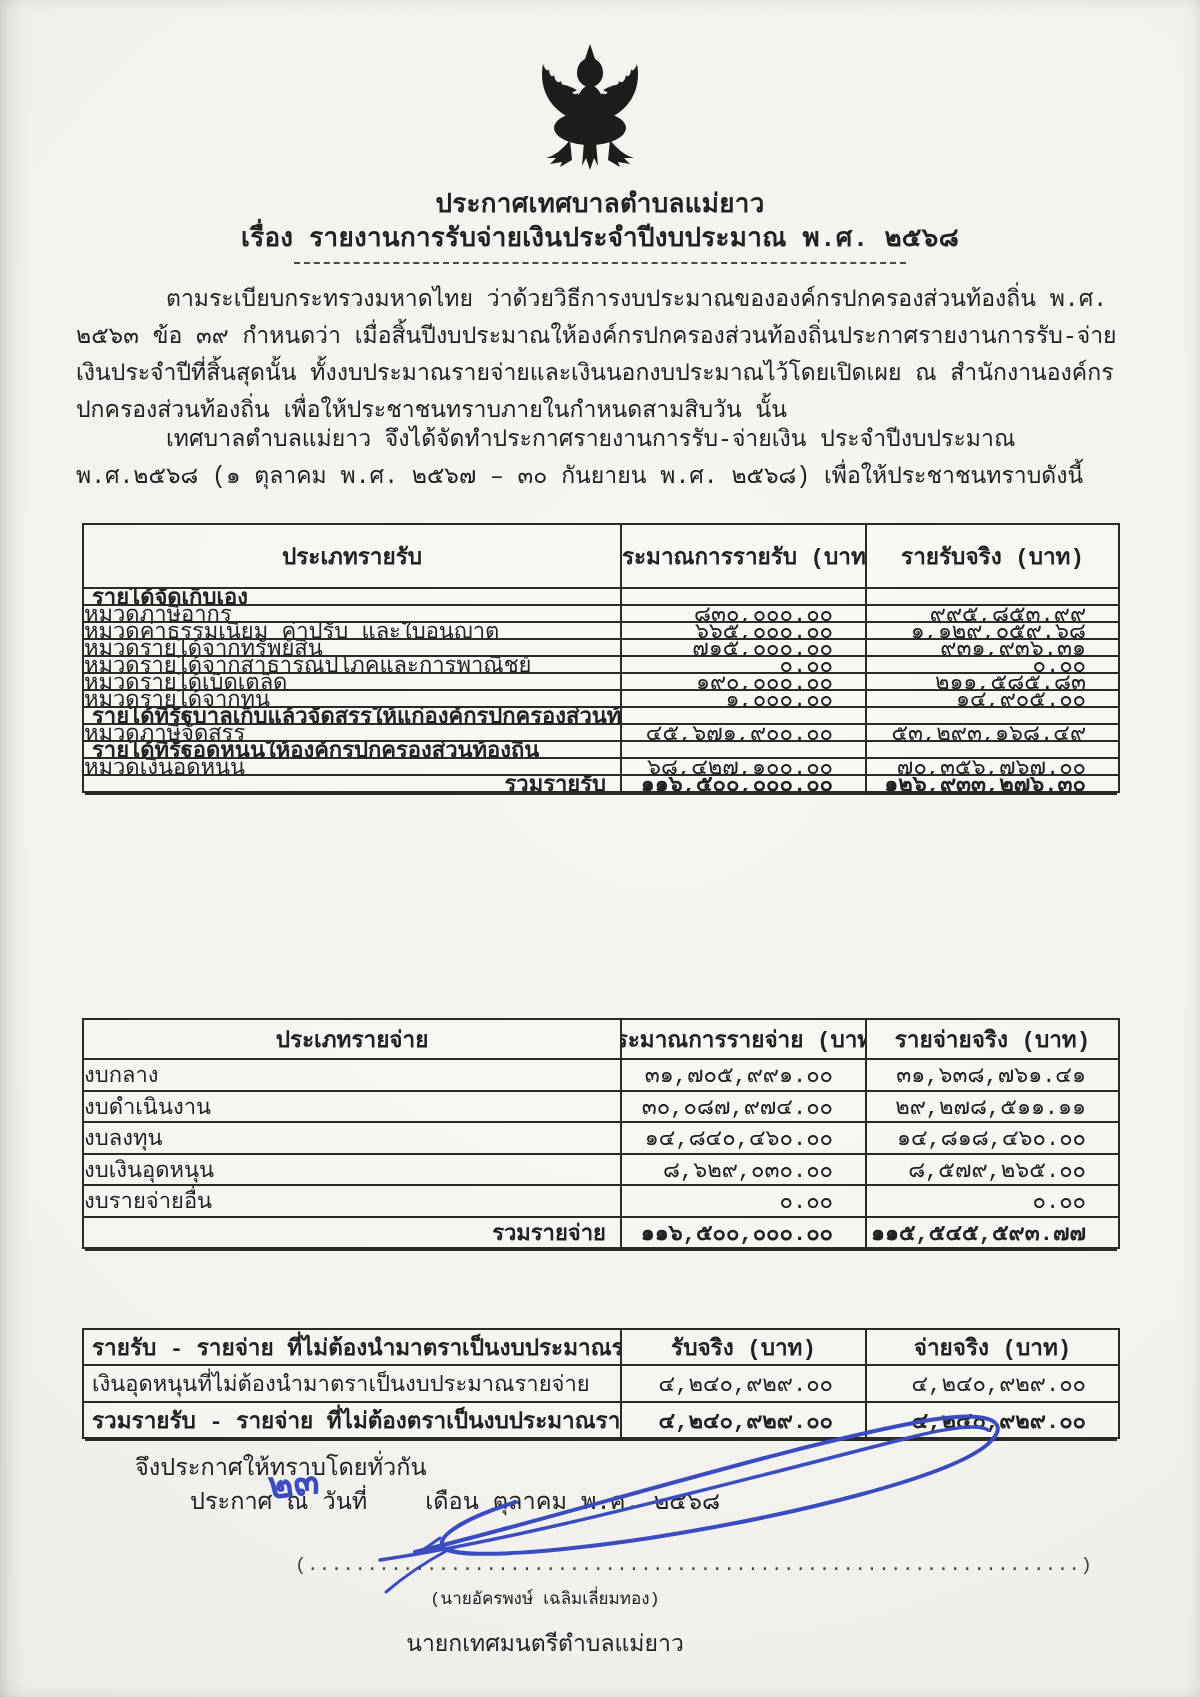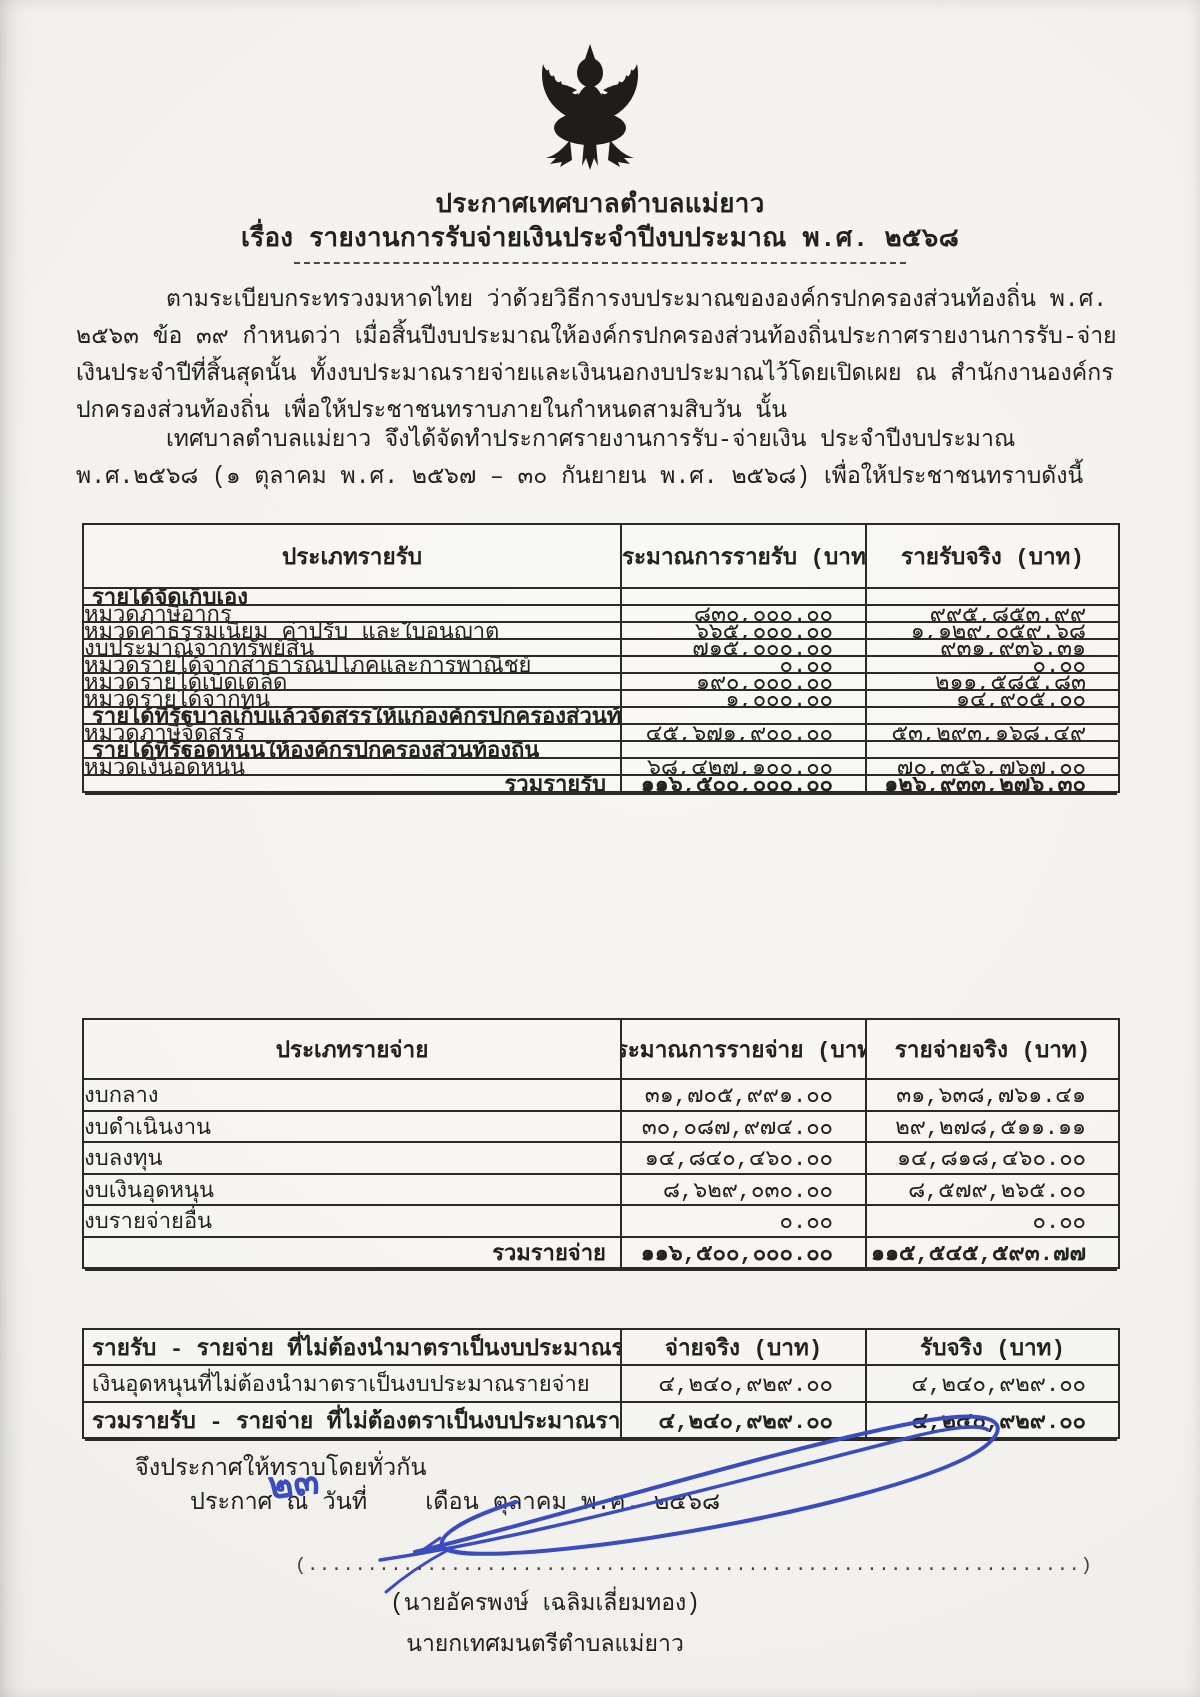--- a/index.html
+++ b/index.html
@@ -30,34 +30,34 @@
   .sect{padding-left:8px;font-weight:700}
   .num{justify-content:flex-end;padding-right:32px}
   .tot-label{justify-content:flex-end;padding-right:14px;font-weight:700}
   .bold{font-weight:700}
   .left-head{padding-left:8px;font-weight:700;font-size:22.5px}
 
   .t1{top:523px}
   .t1 .head{height:62px}
   .t1 .tr:not(.head){height:17px}
   .t2{top:1018px}
-  .t2 .head{height:58px}
+  .t2 .head{height:38px}
   .t2 .tr:not(.head){height:31.5px}
   .t3{top:1328px}
   .t3 .head{height:34px}
   .t3 .row-mid{height:37px}
   .t3 .row-total{height:36px}
 
   .closing{position:absolute;left:135px;top:1448px;font-size:23.5px}
   .dateline{position:absolute;left:190px;top:1482px;font-size:23.5px;display:flex;align-items:baseline}
   .date-gap{display:inline-block;width:58px}
   .hand-day{position:absolute;left:268px;top:1452px;font-size:38px;color:#3a4cc0;transform:rotate(-7deg);font-weight:600}
   .signature-svg{position:absolute;left:320px;top:1390px;pointer-events:none}
   .sig-dotted{position:absolute;left:295px;top:1554px;width:500px;text-align:center;font-size:19px;color:#44423f;letter-spacing:.5px}
-  .signer-name{position:absolute;left:295px;top:1584px;width:500px;text-align:center;font-size:23px}
+  .signer-name{position:absolute;left:295px;top:1584px;width:500px;text-align:center;font-size:17px}
   .signer-pos{position:absolute;left:295px;top:1625px;width:500px;text-align:center;font-size:23px}
 </style>
 </head>
 <body>
 
 <div class="page">
 
   <svg class="emblem" viewBox="0 0 136 134" aria-hidden="true">
     <g fill="#1e1d1b">
       <path d="M64,84 C46,82 31,72 24,56 C20,47 19,36 21,26 C23,32 26,34 27,31 C27,37 30,40 32,37 C33,43 36,46 39,43 C40,49 44,52 47,49 C49,55 53,58 56,55 C58,61 61,65 64,63 Z"></path>
@@ -96,21 +96,21 @@
       <div class="td item">หมวดภาษีอากร</div>
       <div class="td num">๘๓๐,๐๐๐.๐๐</div>
       <div class="td num">๙๙๕,๘๕๓.๙๙</div>
     </div>
     <div class="tr">
       <div class="td item">หมวดค่าธรรมเนียม ค่าปรับ และใบอนุญาต</div>
       <div class="td num">๖๖๕,๐๐๐.๐๐</div>
       <div class="td num">๑,๑๒๙,๐๕๙.๖๘</div>
     </div>
     <div class="tr">
-      <div class="td item">งบประมาณ้จากทรัพย์สิน</div>
+      <div class="td item">หมวดรายได้จากทรัพย์สิน</div>
       <div class="td num">๗๑๕,๐๐๐.๐๐</div>
       <div class="td num">๙๓๑,๙๓๖.๓๑</div>
     </div>
     <div class="tr">
       <div class="td item">หมวดรายได้จากสาธารณูปโภคและการพาณิชย์</div>
       <div class="td num">๐.๐๐</div>
       <div class="td num">๐.๐๐</div>
     </div>
     <div class="tr">
       <div class="td item">หมวดรายได้เบ็ดเตล็ด</div>
@@ -183,22 +183,22 @@
     <div class="tr">
       <div class="td tot-label">รวมรายจ่าย</div>
       <div class="td num bold">๑๑๖,๕๐๐,๐๐๐.๐๐</div>
       <div class="td num bold">๑๑๕,๕๔๕,๕๙๓.๗๗</div>
     </div>
   </div>
 
   <div class="tbl t3">
     <div class="tr head">
       <div class="td left-head">รายรับ - รายจ่าย ที่ไม่ต้องนำมาตราเป็นงบประมาณรายจ่าย</div>
+      <div class="td cc">รับจริง (บาท)</div>
       <div class="td cc">จ่ายจริง (บาท)</div>
-      <div class="td cc">รับจริง (บาท)</div>
     </div>
     <div class="tr row-mid">
       <div class="td" style="padding-left:8px">เงินอุดหนุนที่ไม่ต้องนำมาตราเป็นงบประมาณรายจ่าย</div>
       <div class="td num">๔,๒๔๐,๙๒๙.๐๐</div>
       <div class="td num">๔,๒๔๐,๙๒๙.๐๐</div>
     </div>
     <div class="tr row-total">
       <div class="td left-head">รวมรายรับ - รายจ่าย ที่ไม่ต้องตราเป็นงบประมาณรายจ่าย</div>
       <div class="td num bold">๔,๒๔๐,๙๒๙.๐๐</div>
       <div class="td num bold">๔,๒๔๐,๙๒๙.๐๐</div>

